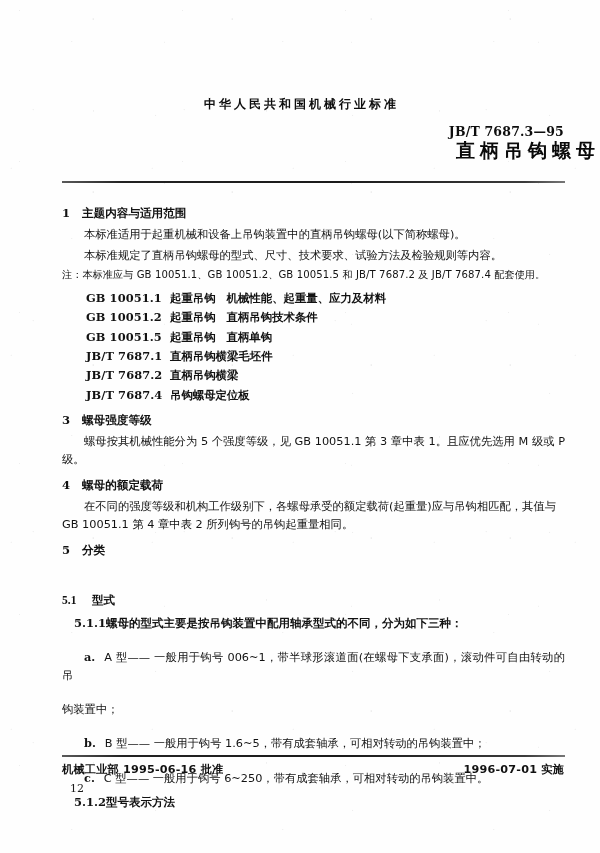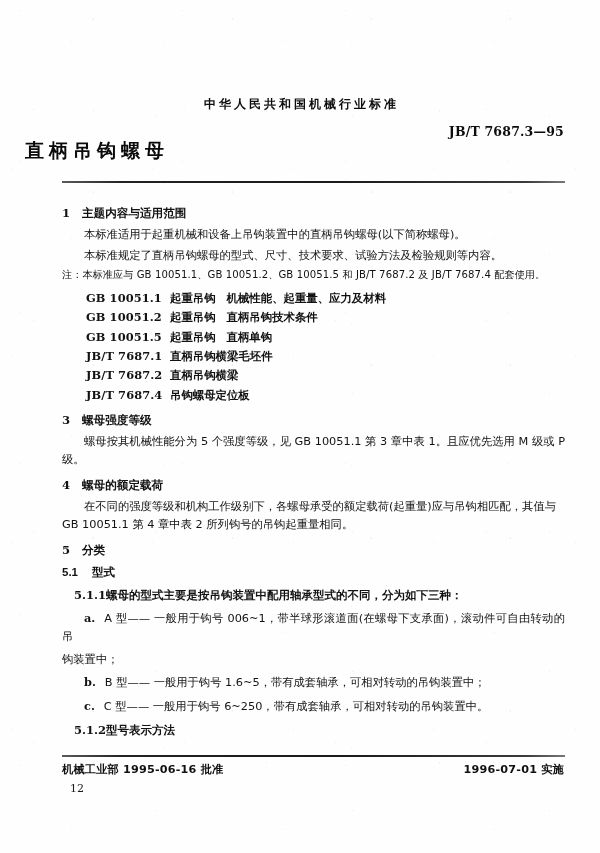--- a/index.html
+++ b/index.html
@@ -59,27 +59,26 @@
     font-size: 12.5px;
     font-weight: bold;
     letter-spacing: 0.2px;
     font-family: "DejaVu Serif", "Liberation Serif", serif;
     color: #0d0d0d;
   }
   .doc-title {
     position: absolute;
     left: 0; right: 0;
     top: 138px;
-    text-align: left;
+    text-align: right;
     font-size: 19px;
     font-weight: bold;
     letter-spacing: 5px;
     text-indent: 5px;
     color: #0a0a0a;
-    padding-left: 20px;
   }
 
   .rule {
     position: absolute;
     left: 62px;
     width: 503px;
     height: 2px;
     background: linear-gradient(90deg, #5a5a5a 0%, #222 12%, #1a1a1a 55%, #3a3a3a 92%, #777 100%);
   }
   .rule-top { top: 181px; }
@@ -143,21 +142,21 @@
   }
   .ref-name {
     flex: 1 1 auto;
     font-weight: bold;
   }
   .ref-name .gap { display: inline-block; width: 11px; }
 
   
   .item {
     text-indent: 22px;
-    margin-top: 4px;
+    margin-top: 15px;
     text-align: justify;
   }
   .item .mark {
     font-weight: bold;
     font-family: "DejaVu Serif", "Liberation Serif", serif;
     margin-right: 9px;
   }
 
   .subhead {
     font-weight: bold;
@@ -167,21 +166,22 @@
   }
   .subhead .num-wide {
     display: inline-block;
     min-width: 44px;
     font-family: "DejaVu Serif", "Liberation Serif", serif;
     text-align: right;
   }
   .subhead .num-mid {
     display: inline-block;
     min-width: 30px;
-    font-family: Liberation Sans, sans-serif;
+    font-family: Liberation Serif, serif;
+    margin-top: 28px;
   }
 
   
   .footer-left {
     position: absolute;
     left: 62px;
     top: 762px;
     font-size: 11.2px;
     font-weight: bold;
     letter-spacing: 0.2px;

